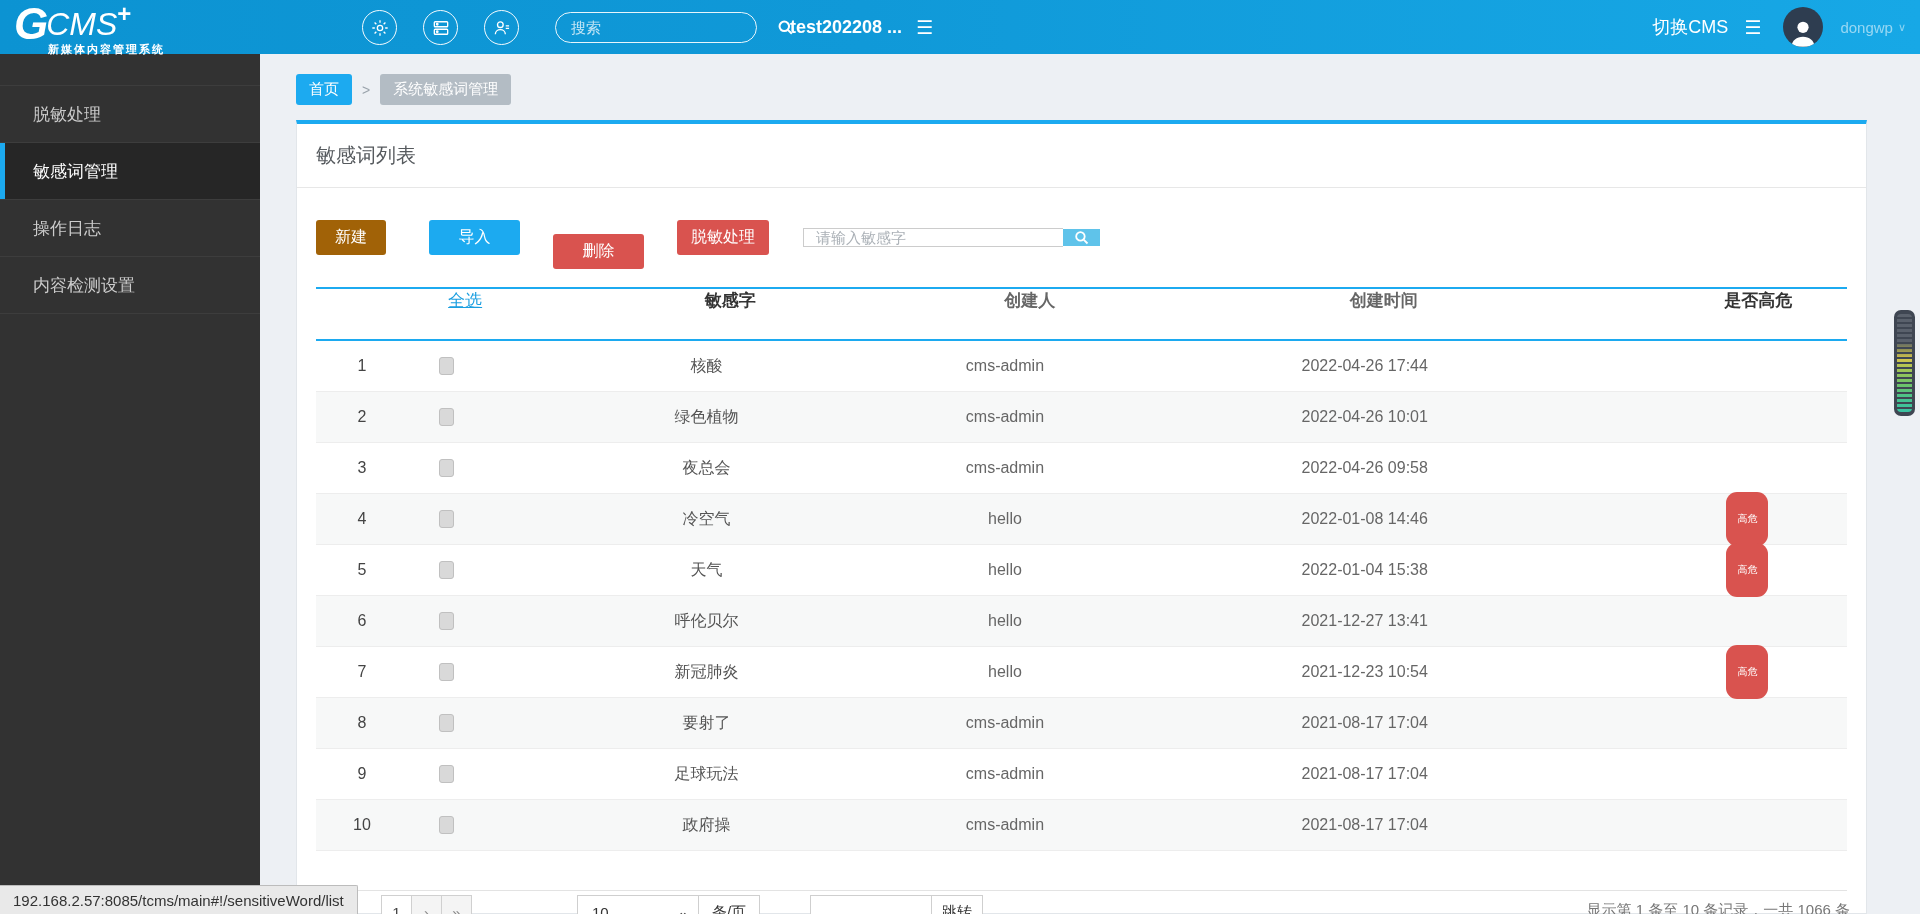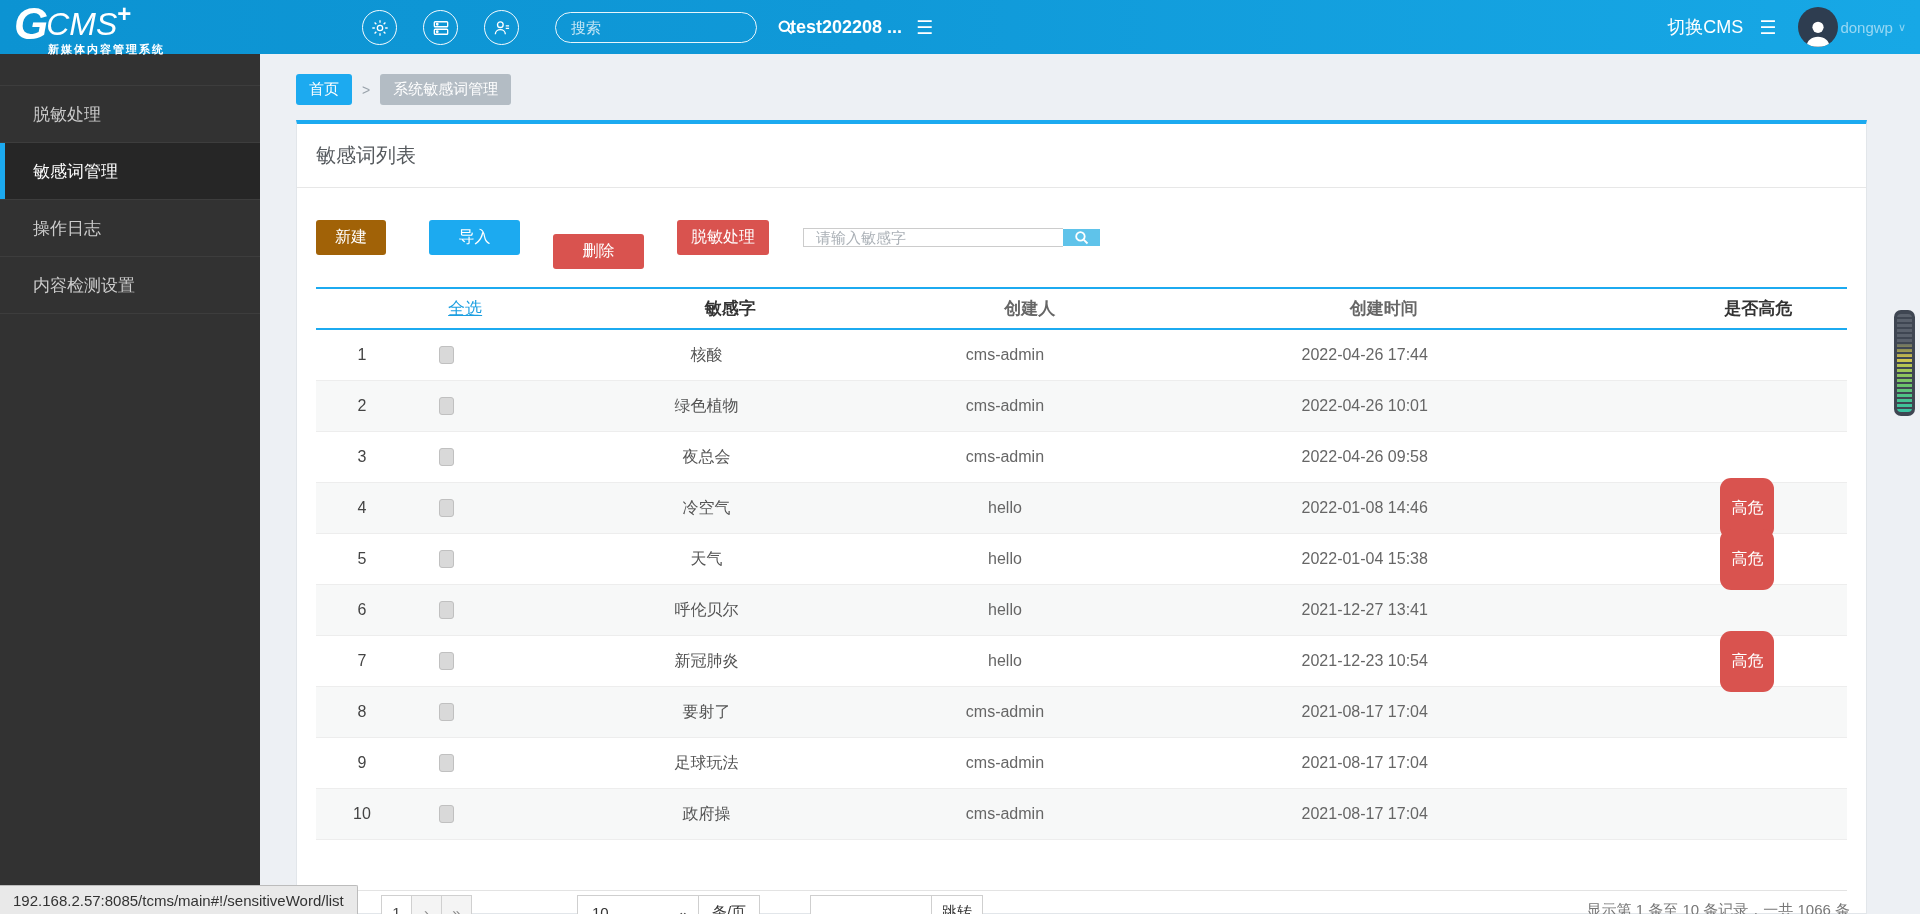--- a/index.html
+++ b/index.html
@@ -30,21 +30,21 @@
 
   .site-label { position:absolute; left:790px; top:0; height:54px; display:flex; align-items:center;
     color:#fff; font-size:18px; font-weight:bold; cursor:pointer; }
   .burger { margin-left:14px; font-size:19px; font-weight:bold; }
 
   .top-right { position:absolute; right:14px; top:0; height:54px; display:flex; align-items:center; }
   .switch-cms { color:#fff; font-size:18px; cursor:pointer; }
   .switch-burger { color:#fff; font-size:19px; font-weight:bold; margin-left:16px; cursor:pointer; }
   .avatar { width:40px; height:40px; border-radius:50%; background:#2e3d50; margin-left:22px;
     display:flex; align-items:flex-end; justify-content:center; overflow:hidden; cursor:pointer; }
-  .username { color:rgba(255,255,255,.55); font-size:15px; margin-left:2px; cursor:pointer; }
+  .username { color:rgba(255,255,255,.55); font-size:15px; margin-left:17px; cursor:pointer; }
   .caret { color:rgba(255,255,255,.5); font-size:11px; margin-left:5px; cursor:pointer; }
 
   
   .sidebar { position:absolute; left:0; top:54px; width:260px; height:860px; background:#323232; z-index:2; }
   .side-spacer { height:32px; border-bottom:1px solid #3d3d3d; }
   .side-item { height:57px; display:flex; align-items:center; padding-left:33px;
     color:#cccccc; font-size:17px; border-bottom:1px solid #3d3d3d; cursor:pointer; position:relative; }
   .side-item.active { background:#262626; color:#ffffff; }
   .side-item.active::before { content:""; position:absolute; left:0; top:0; bottom:0; width:5px; background:#1caaf0; }
 
@@ -71,36 +71,36 @@
   .btn-desens { width:92px; background:#d9534f; margin-right:34px; }
   .tsearch { display:flex; align-items:center; height:37px; }
   .tsearch input { width:260px; border:1px solid #ccc; border-right:none; outline:none;
     font-size:15px; padding:0 12px; color:#333; font-family:inherit; }
   .tsearch input::placeholder { color:#aab0b6; }
   .tsearch .sbtn { width:37px; background:#5fc3ea; border:none; display:flex; align-items:center;
     justify-content:center; cursor:pointer; }
 
   
   .table { position:absolute; left:19px; top:163px; width:1531px; }
-  .thead { display:flex; align-items:center; height:43px; border-top:2px solid #1caaf0;
+  .thead { display:flex; height:54px; border-top:2px solid #1caaf0;
     border-bottom:2px solid #1caaf0; font-size:17px; color:#333; font-weight:bold;gap:33px; }
   .trow { display:flex; align-items:center; height:51px; border-bottom:1px solid #ededed;
     font-size:16px; color:#555; }
   .trow.striped { background:#f7f8f8; }
   .c { text-align:center; }
   .c-idx { width:6%; color:#444; }
   .c-chk { width:5%; }
   .c-word { width:29%; }
   .c-creator { width:10%; color:#666; }
   .c-time { width:37%; color:#666; }
   .c-risk { width:13%; }
   .select-all { color:#1a9ee0; text-decoration:underline; font-weight:normal; cursor:pointer; }
   .cbx { display:inline-block; width:15px; height:18px; background:#d9d9d9;
     border:1px solid #c0c0c0; border-radius:3px; vertical-align:middle; cursor:pointer; }
-  .badge { display:inline-block; background:#d9534f; color:#fff; font-size:16px;
+  .badge { display:inline-block; background:#d9534f; color:#fff; font-size:10px;
     padding:20px 11px; border-radius:11px; }
 
   
   .table-bottom-line { position:absolute; left:19px; top:766px; width:1531px; height:1px; background:#e3e3e3; }
   .pager { position:absolute; left:0; top:771px; width:1571px; height:40px; font-size:15px; color:#555; }
   .pbtn { position:absolute; top:0; width:31px; height:34px; border:1px solid #d0d0d0; background:#fff;
     display:flex; align-items:center; justify-content:center; cursor:pointer; color:#444; }
   .pbtn.gray { background:#f4f4f4; color:#888; }
   .pg-1 { left:84px; }
   .pg-next { left:114px; }

